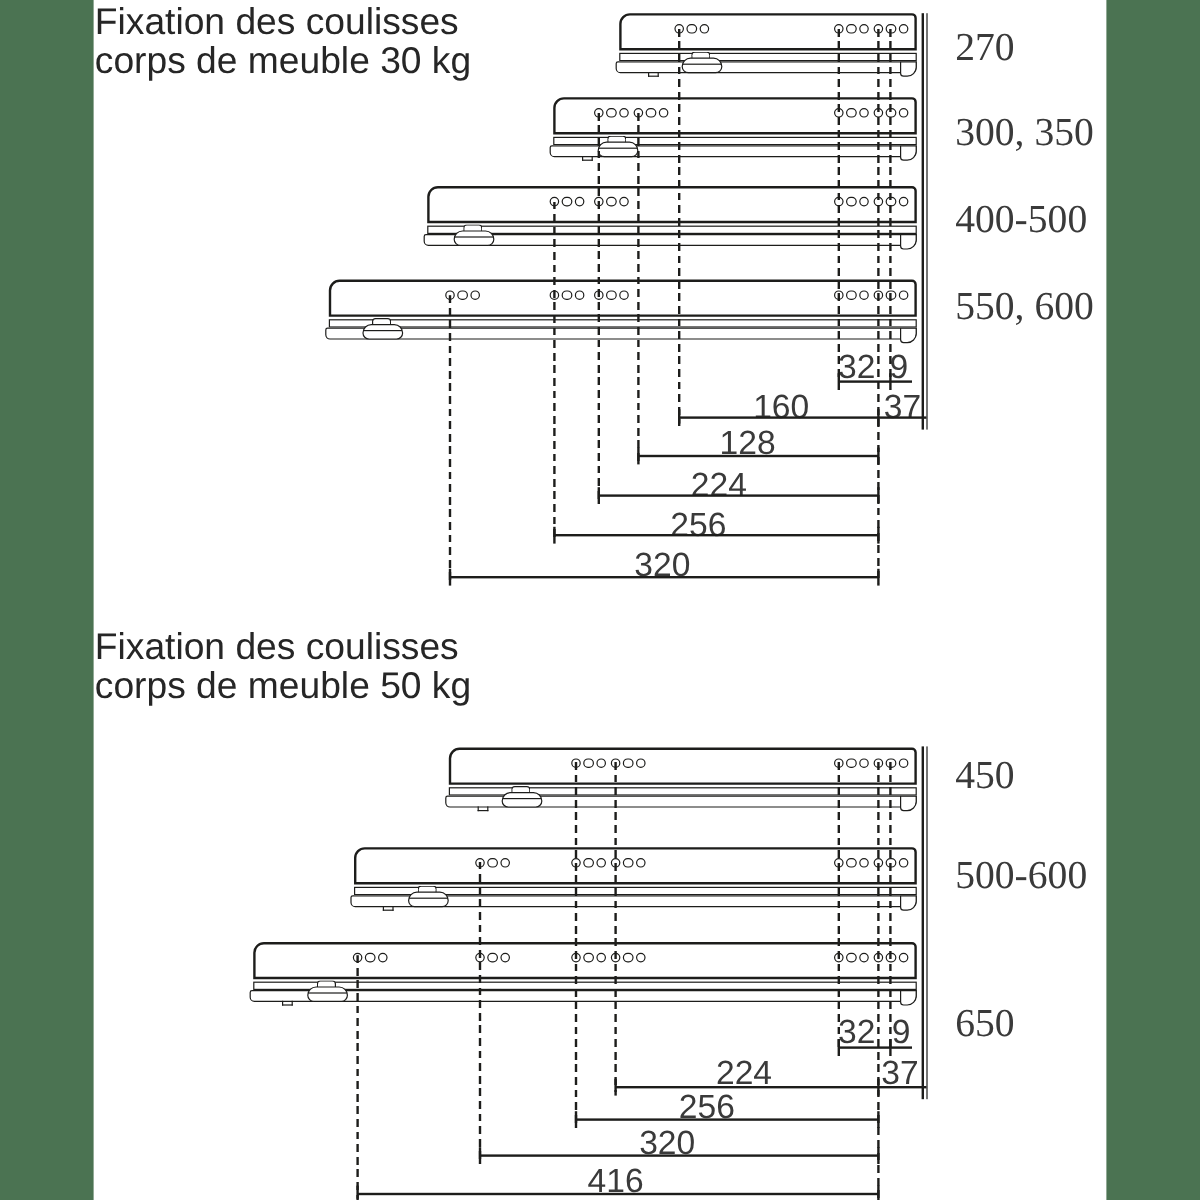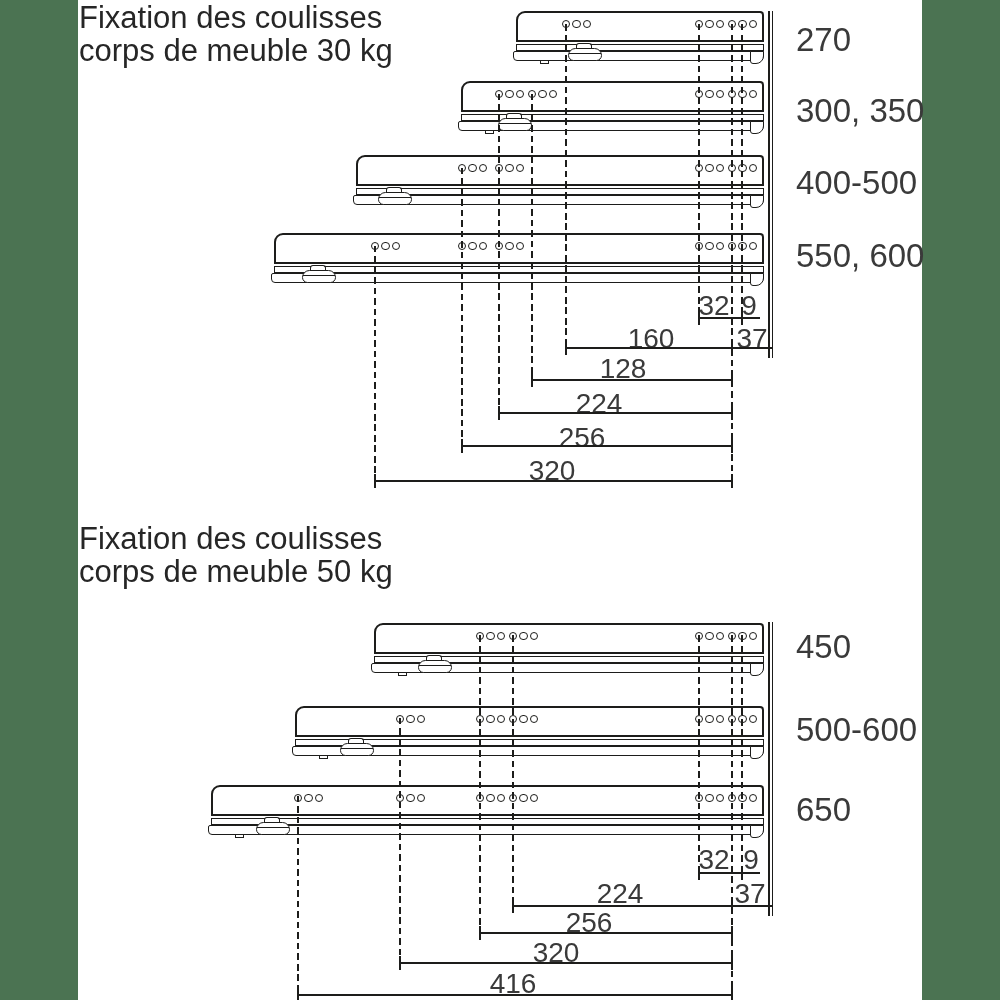--- a/index.html
+++ b/index.html
@@ -2,21 +2,21 @@
 <html><head>
 <meta charset="utf-8">
 <style>
   html,body{margin:0;padding:0;background:#fff;}
   #stage{
     position:relative;width:1000px;height:1000px;overflow:hidden;
     background:#ffffff;font-family:"Liberation Sans", sans-serif;color:#2a2a2a;
   }
   .band{position:absolute;top:0;height:1000px;background:#4B7352;}
   .title{position:absolute;font-size:31px;line-height:33px;letter-spacing:0px;color:#262626;}
-  .rail-label{position:absolute;font-size:33px;line-height:34px;color:#3a3a3a;white-space:nowrap;}
+  .rail-label{position:absolute;font-size:33px;line-height:34px;color:#3a3a3a;white-space:nowrap;font-family:Liberation Serif, serif;}
   .dim-label{position:absolute;font-size:28px;line-height:30px;color:#3a3a3a;transform:translateX(-50%);white-space:nowrap;}
   .hline{position:absolute;height:1.6px;background:#1d1d1b;}
   .tick{position:absolute;width:1.6px;height:14px;background:#1d1d1b;}
   .vdash{position:absolute;width:1.6px;background:repeating-linear-gradient(180deg,#1d1d1b 0 6.5px,transparent 6.5px 10.5px);}
   .vsolid{position:absolute;width:1.7px;background:#1d1d1b;}
   .rail-part{position:absolute;background:#fff;box-sizing:border-box;}
   .hole{position:absolute;width:8.4px;height:8.4px;border:1.4px solid #1d1d1b;border-radius:50%;background:#fff;box-sizing:border-box;}
 </style>
 </head>
 <body>
@@ -36,21 +36,21 @@
     <div>corps de meuble 50 kg</div>
   </div>
 
   <div class="rail-label" style="left:796px;top:23px;">270</div>
   <div class="rail-label" style="left:796px;top:94px;">300, 350</div>
   <div class="rail-label" style="left:796px;top:166px;">400-500</div>
   <div class="rail-label" style="left:796px;top:239px;">550, 600</div>
 
   <div class="rail-label" style="left:796px;top:630px;">450</div>
   <div class="rail-label" style="left:796px;top:713px;">500-600</div>
-  <div class="rail-label" style="left:796px;top:793px;">650</div>
+  <div class="rail-label" style="left:796px;top:836px;">650</div>
 
   <div class="dim-label" style="left:714px;top:291px;">32</div>
   <div class="dim-label" style="left:749px;top:291px;">9</div>
   <div class="dim-label" style="left:651px;top:324px;">160</div>
   <div class="dim-label" style="left:752px;top:324px;">37</div>
   <div class="dim-label" style="left:623px;top:354px;">128</div>
   <div class="dim-label" style="left:599px;top:389px;">224</div>
   <div class="dim-label" style="left:582px;top:423px;">256</div>
   <div class="dim-label" style="left:552px;top:456px;">320</div>
 

